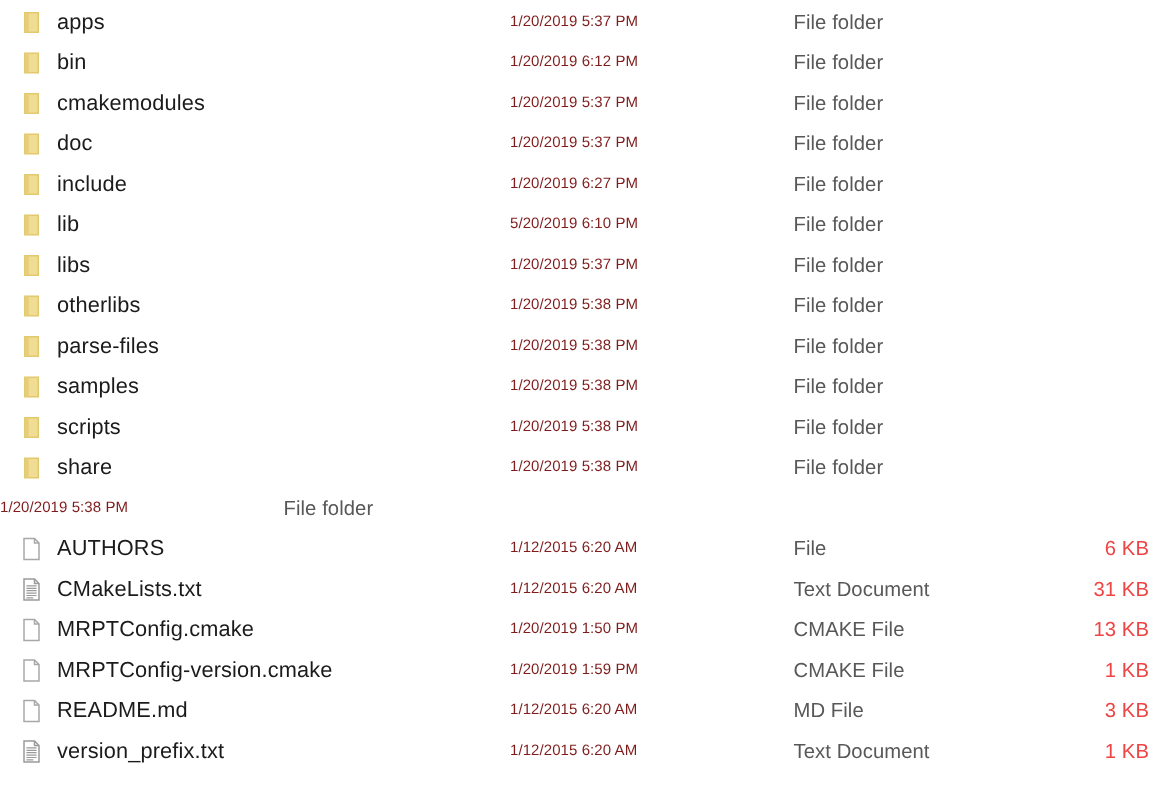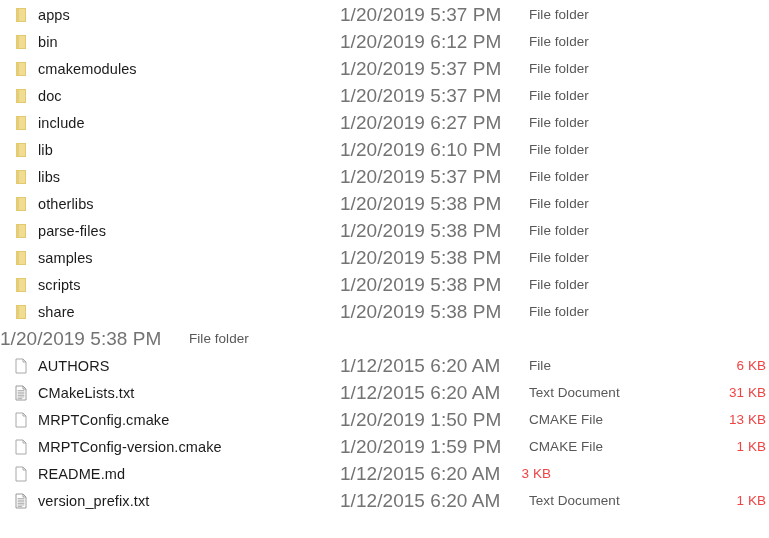--- a/index.html
+++ b/index.html
@@ -56,22 +56,22 @@
     color: #1b1b1b;
     line-height: 18px;
     letter-spacing: 0.1px;
     white-space: nowrap;
   }
 
   
   .col-date {
     width: 144px;
     flex: 0 0 144px;
-    font-size: 19px;
-    color: #737373;
+    font-size: 10px;
+    color: #7f1d1d;
     line-height: 18px;
     white-space: nowrap;
     letter-spacing: 0.05px;
   }
 
   
   .col-type {
     width: 170px;
     flex: 0 0 170px;
     font-size: 13.5px;
@@ -171,21 +171,21 @@
     <div class="row">
       <div class="col-name">
         <span class="icon-wrap">
           <svg width="16" height="18" viewBox="0 0 16 18">
             <rect x="3.5" y="2.5" width="9" height="13" fill="#f0dc93" stroke="#e2c96d" stroke-width="1"></rect>
             <rect x="3.5" y="2.5" width="2.6" height="13" fill="#e6cd79"></rect>
           </svg>
         </span>
         <span class="name-text">lib</span>
       </div>
-      <div class="col-date">1/20/2019 6:10 PM</div>
+      <div class="col-date">5/20/2019 6:10 PM</div>
       <div class="col-type">File folder</div>
       <div class="col-size"></div>
     </div>
     <div class="row">
       <div class="col-name">
         <span class="icon-wrap">
           <svg width="16" height="18" viewBox="0 0 16 18">
             <rect x="3.5" y="2.5" width="9" height="13" fill="#f0dc93" stroke="#e2c96d" stroke-width="1"></rect>
             <rect x="3.5" y="2.5" width="2.6" height="13" fill="#e6cd79"></rect>
           </svg>
@@ -339,20 +339,21 @@
       <div class="col-name">
         <span class="icon-wrap">
           <svg width="16" height="18" viewBox="0 0 16 18">
             <path d="M3 2 L10 2 L13 5 L13 16 L3 16 Z" fill="#ffffff" stroke="#a8a8a8" stroke-width="1"></path>
             <path d="M10 2 L10 5 L13 5" fill="none" stroke="#a8a8a8" stroke-width="1"></path>
           </svg>
         </span>
         <span class="name-text">README.md</span>
       </div>
       <div class="col-date">1/12/2015 6:20 AM</div>
+      <div class="col-type">MD File</div>
       <div class="col-size">3 KB</div>
     </div>
     <div class="row">
       <div class="col-name">
         <span class="icon-wrap">
           <svg width="16" height="18" viewBox="0 0 16 18">
             <path d="M3 2 L10 2 L13 5 L13 16 L3 16 Z" fill="#ffffff" stroke="#9a9a9a" stroke-width="1"></path>
             <path d="M10 2 L10 5 L13 5" fill="none" stroke="#9a9a9a" stroke-width="1"></path>
             <g stroke="#9a9a9a" stroke-width="0.8">
               <line x1="4.6" y1="6.6" x2="11.4" y2="6.6"></line>

